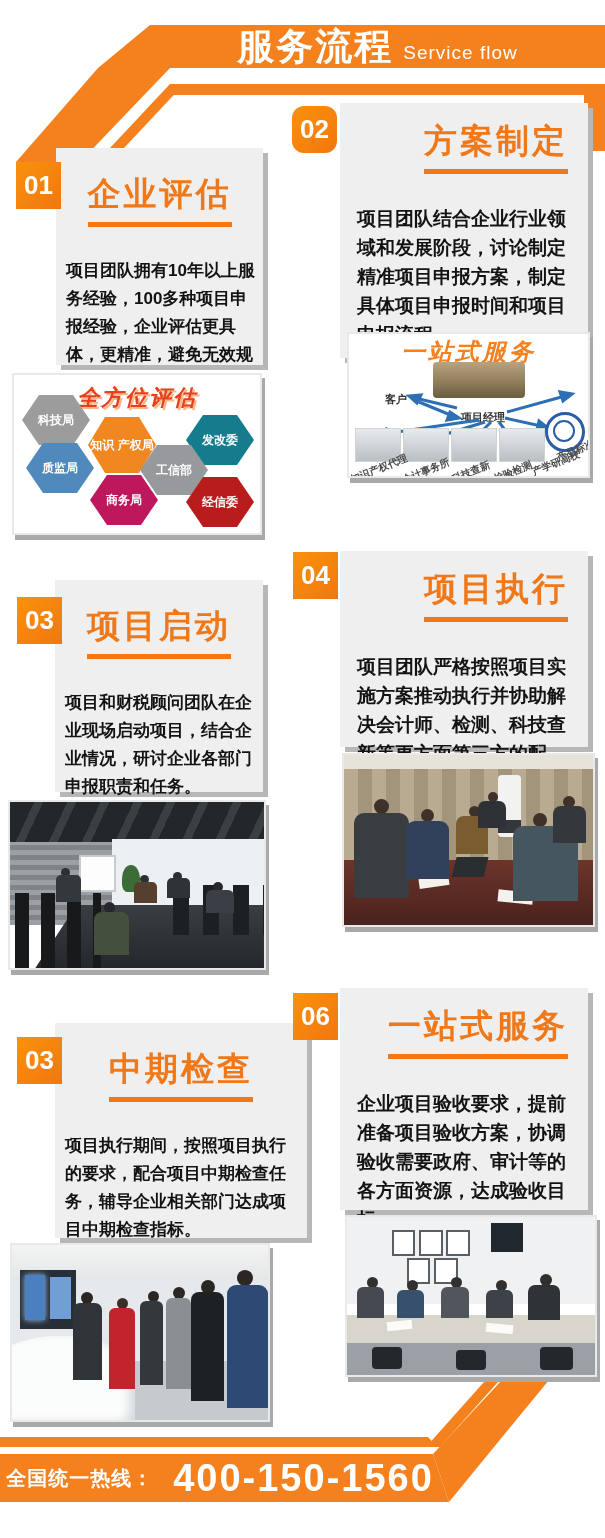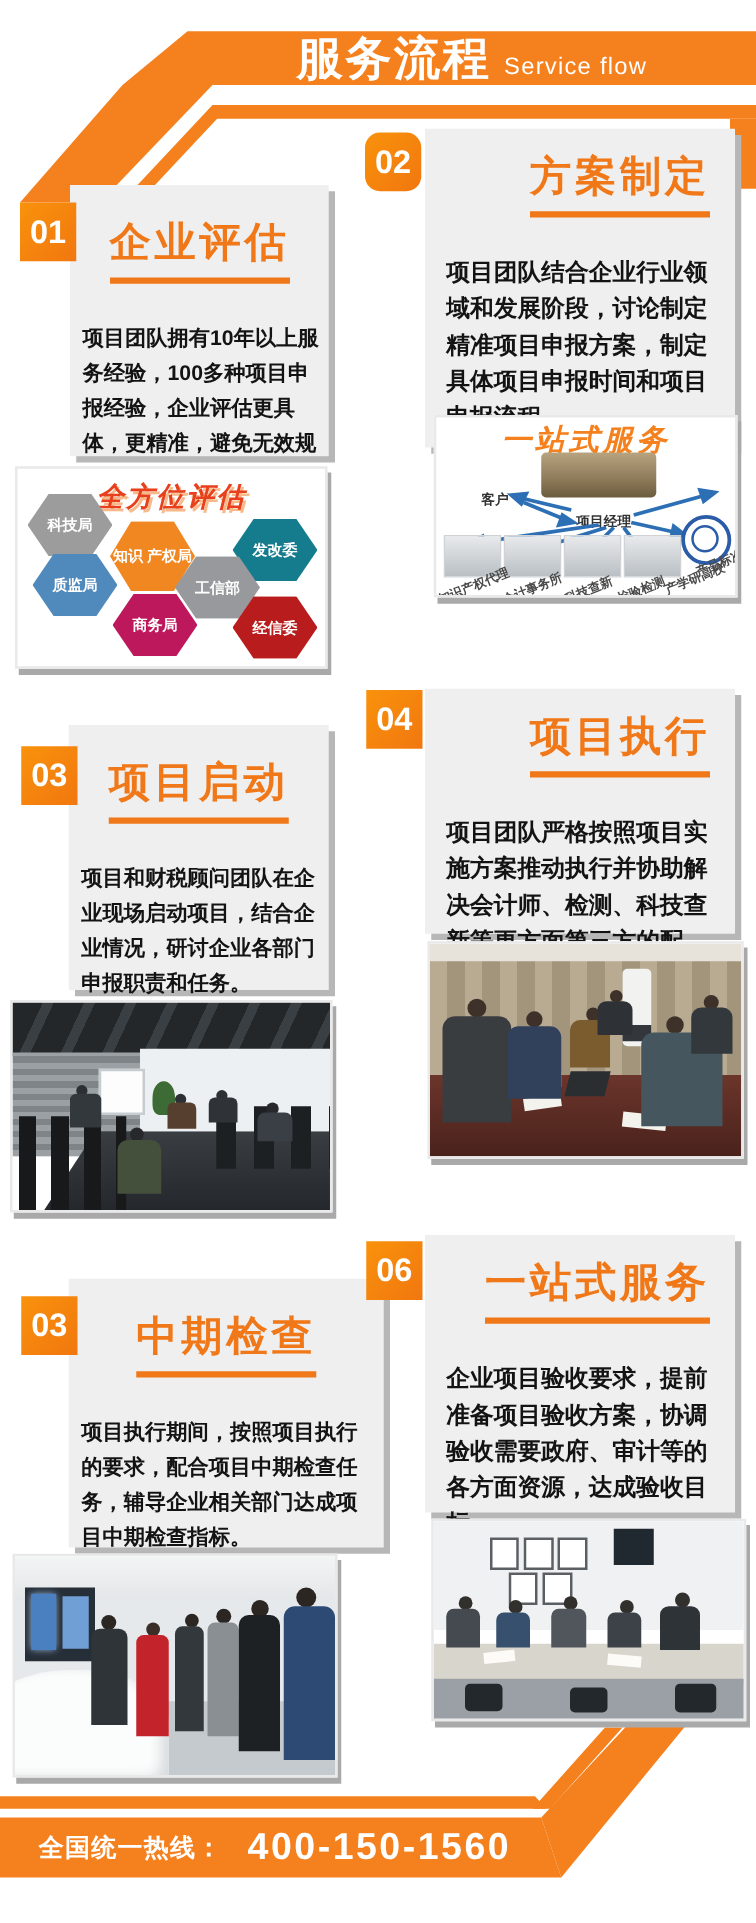--- a/index.html
+++ b/index.html
@@ -8,21 +8,21 @@
   svg.decor{position:absolute;left:0;top:0;z-index:1;}
 
   
   #headerbar{position:absolute;left:150px;top:25px;width:455px;height:43px;z-index:2;
     display:flex;align-items:baseline;justify-content:center;color:#fff;}
   #header-title{font-size:37px;font-weight:bold;letter-spacing:2px;line-height:43px;}
   #header-sub{font-size:19px;margin-left:10px;letter-spacing:1px;}
   #hotline{position:absolute;left:0;top:1454px;width:440px;height:48px;z-index:2;
     display:flex;align-items:center;justify-content:center;color:#fff;}
   #hotline-label{font-size:20px;font-weight:bold;letter-spacing:1px;}
-  #hotline-number{font-size:30px;font-weight:bold;letter-spacing:2px;margin-left:20px;}
+  #hotline-number{font-size:38px;font-weight:bold;letter-spacing:2px;margin-left:20px;}
 
   
   .card{position:absolute;background:#efefef;z-index:2;box-shadow:5px 5px 0 #b7b7b7;}
   #c1{left:56px;top:148px;width:207px;height:217px;}
   #c2{left:340px;top:103px;width:248px;height:255px;}
   #c3{left:55px;top:580px;width:208px;height:212px;}
   #c4{left:340px;top:551px;width:248px;height:196px;}
   #c5{left:55px;top:1023px;width:252px;height:215px;}
   #c6{left:340px;top:988px;width:248px;height:222px;}
   .title-wrap{margin:24px auto 0 auto;width:fit-content;text-align:center;}

